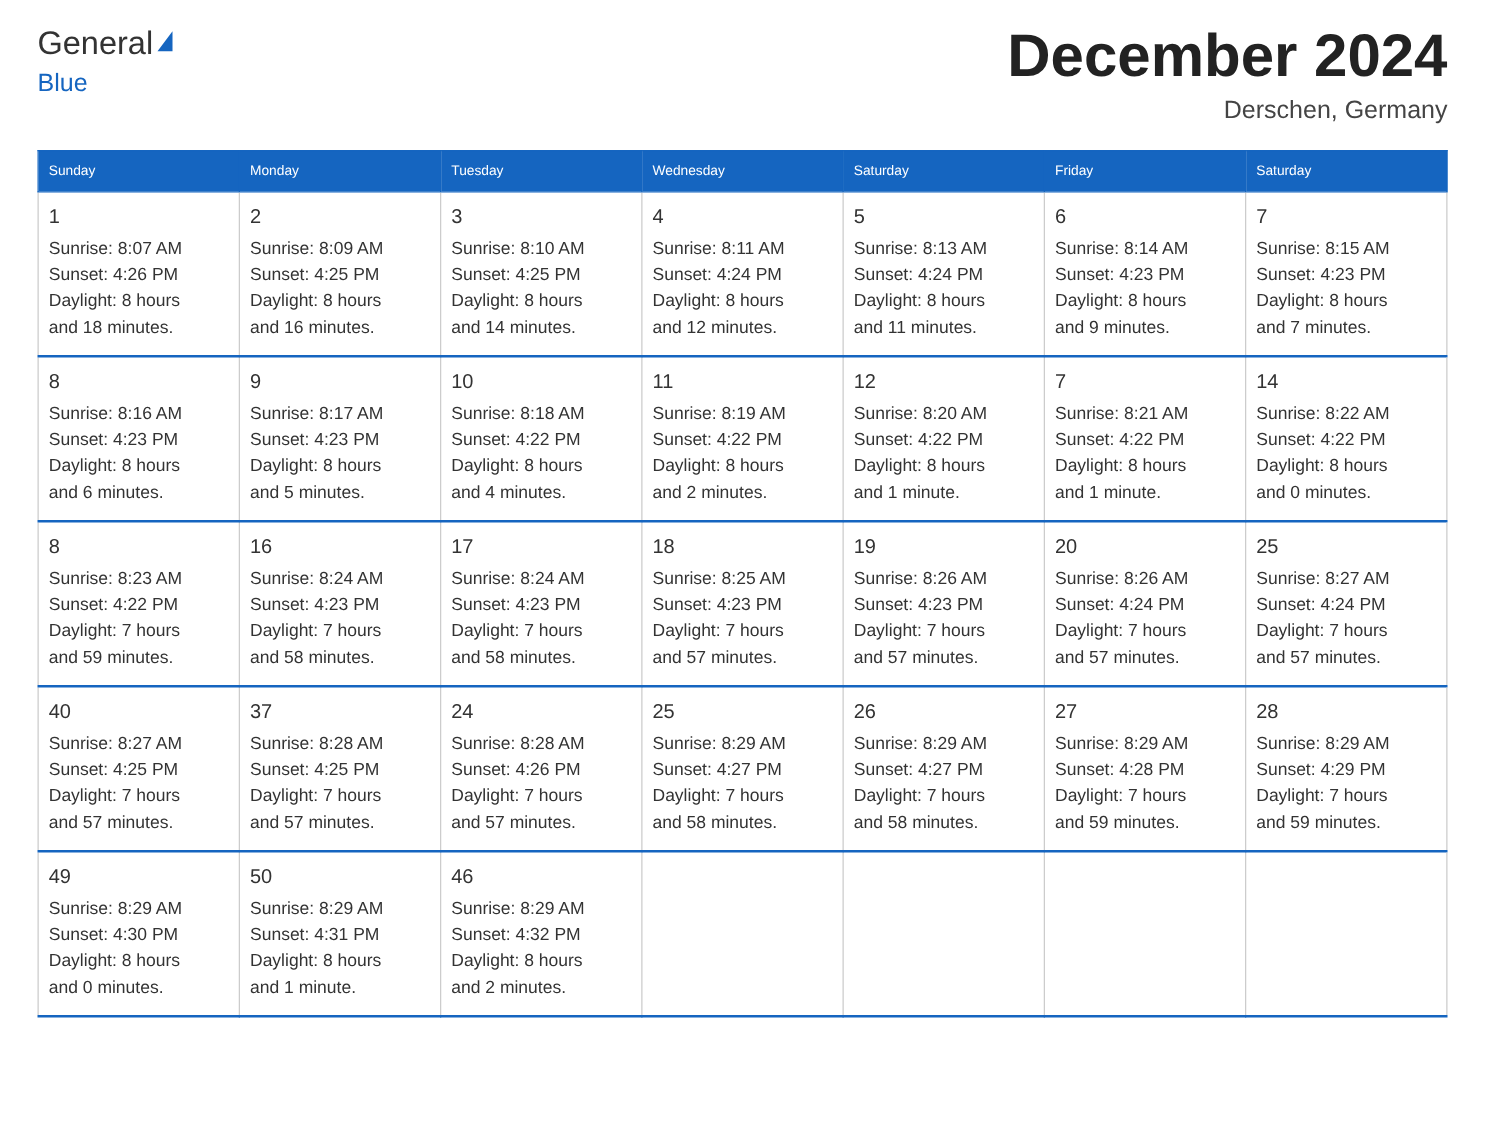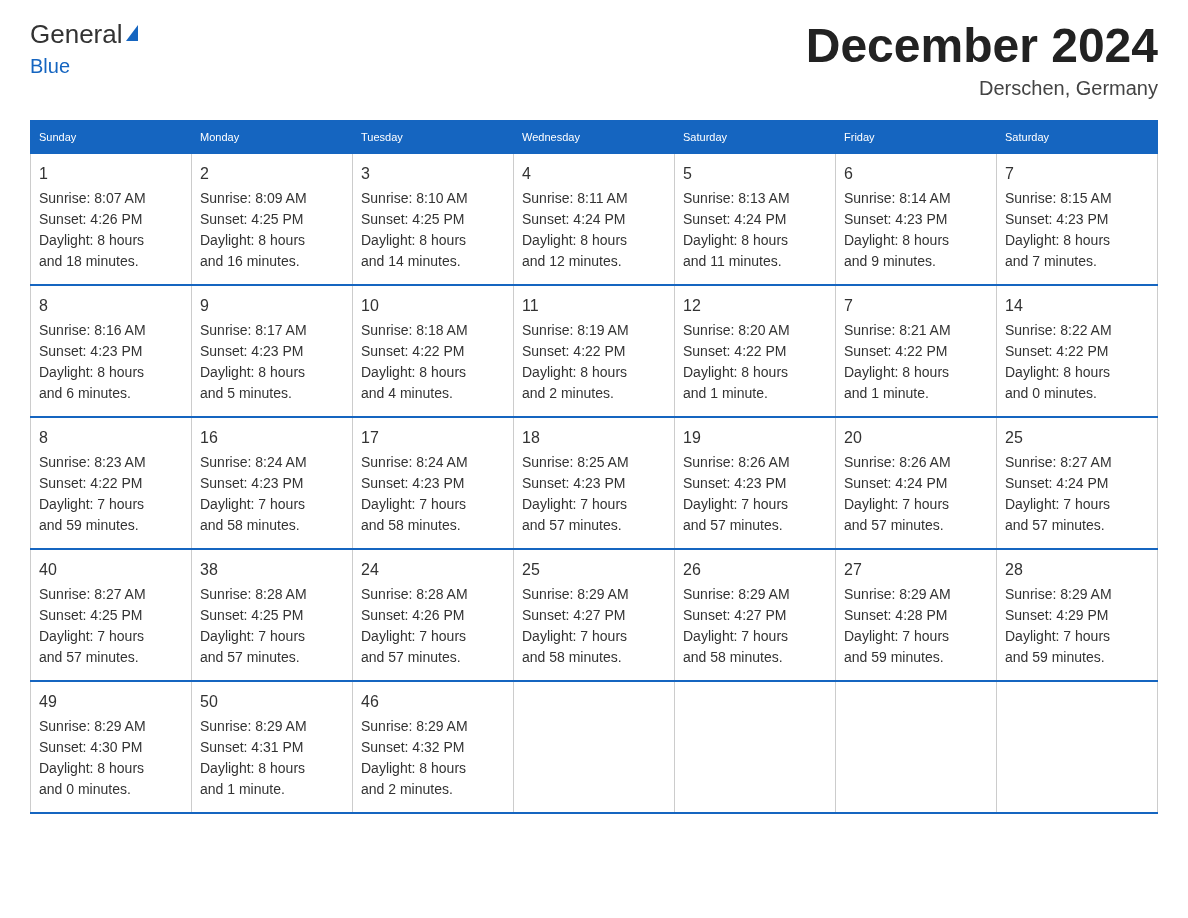--- a/index.html
+++ b/index.html
@@ -193,21 +193,21 @@
           <span class="day-num">25</span>
           <div class="day-info">Sunrise: 8:27 AM<br>Sunset: 4:24 PM<br>Daylight: 7 hours<br>and 57 minutes.</div>
         </td>
       </tr>
       <tr>
         <td>
           <span class="day-num">40</span>
           <div class="day-info">Sunrise: 8:27 AM<br>Sunset: 4:25 PM<br>Daylight: 7 hours<br>and 57 minutes.</div>
         </td>
         <td>
-          <span class="day-num">38</span>
+          <span class="day-num">37</span>
           <div class="day-info">Sunrise: 8:28 AM<br>Sunset: 4:25 PM<br>Daylight: 7 hours<br>and 57 minutes.</div>
         </td>
         <td>
           <span class="day-num">24</span>
           <div class="day-info">Sunrise: 8:28 AM<br>Sunset: 4:26 PM<br>Daylight: 7 hours<br>and 57 minutes.</div>
         </td>
         <td>
           <span class="day-num">25</span>
           <div class="day-info">Sunrise: 8:29 AM<br>Sunset: 4:27 PM<br>Daylight: 7 hours<br>and 58 minutes.</div>
         </td>

